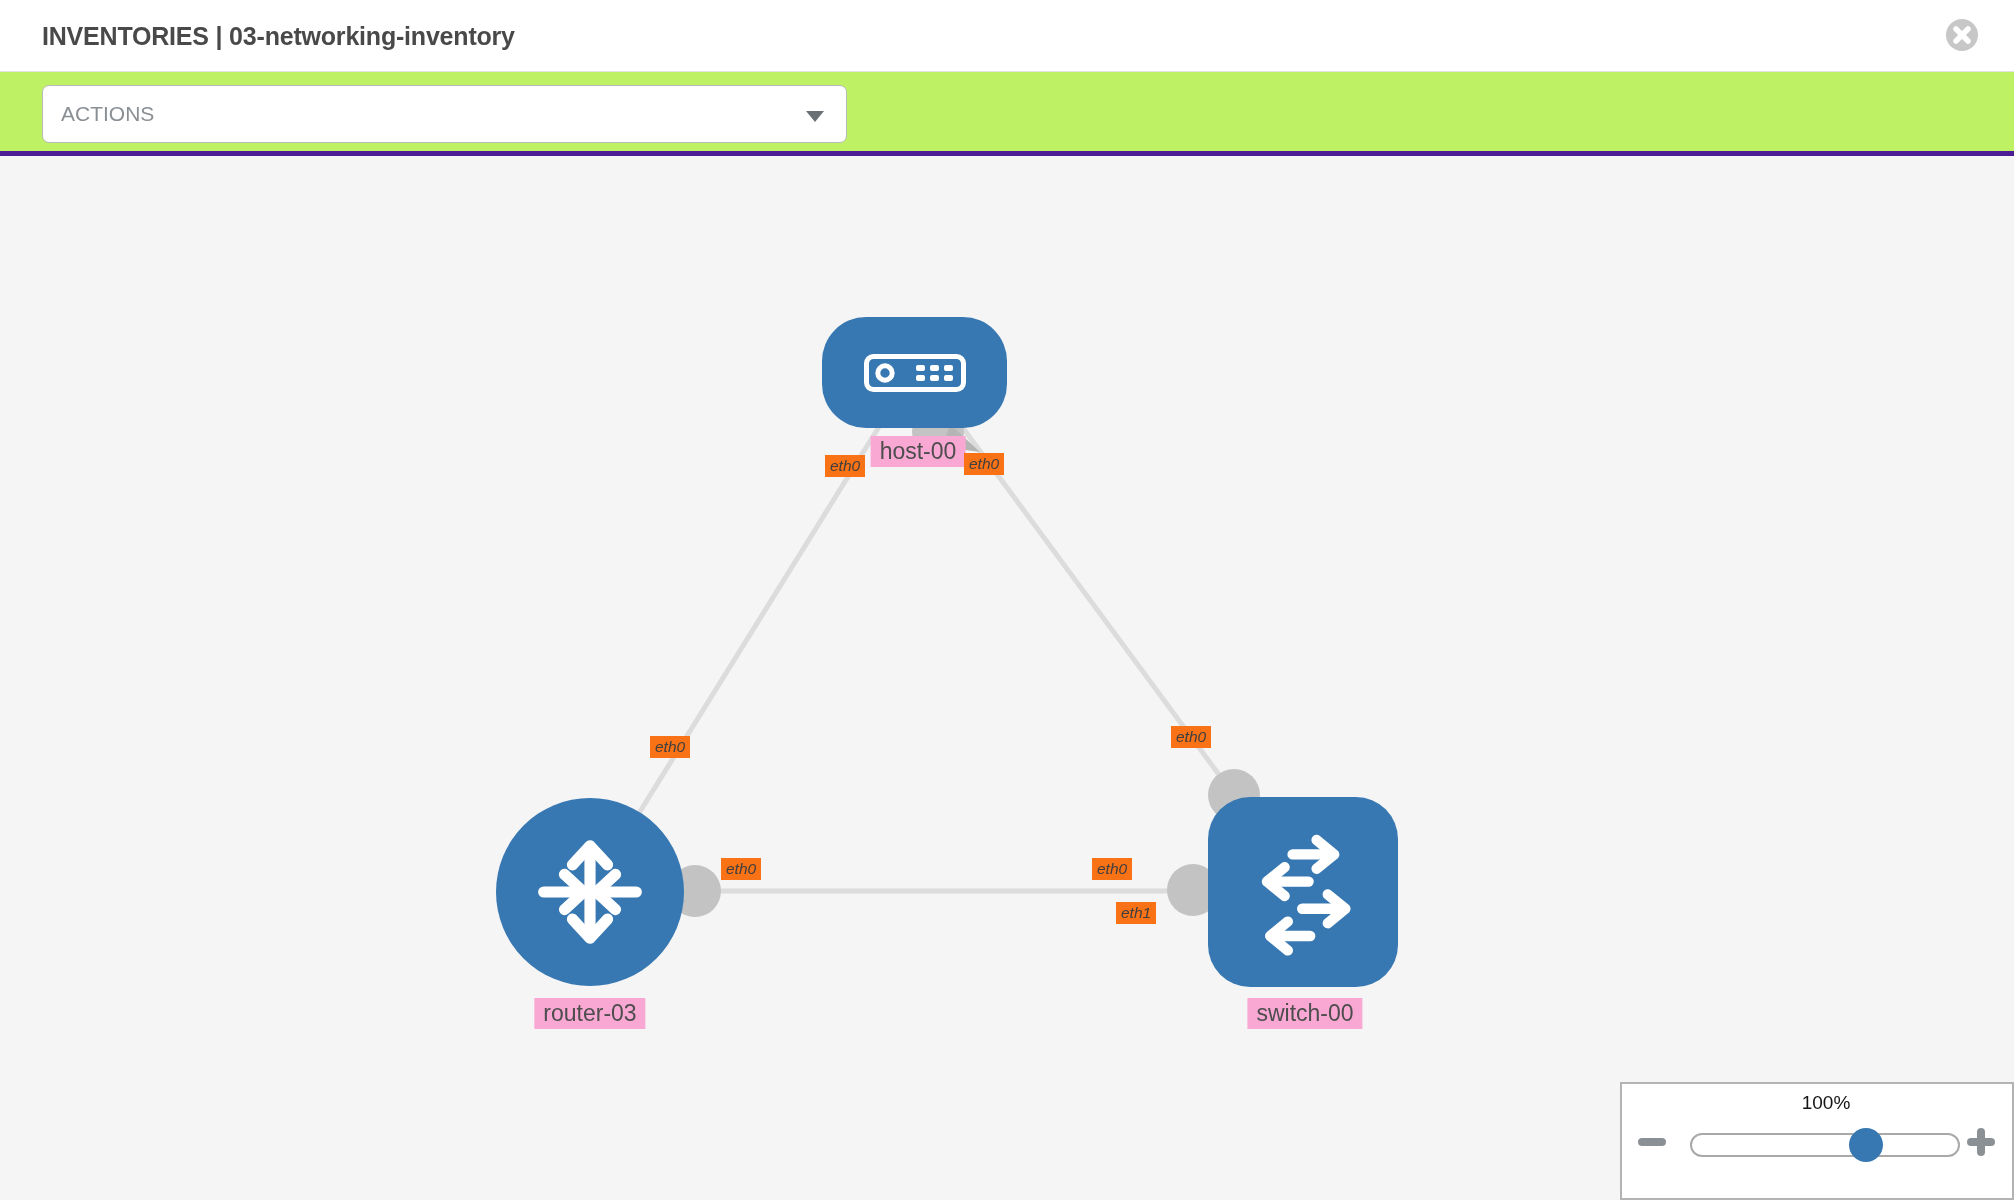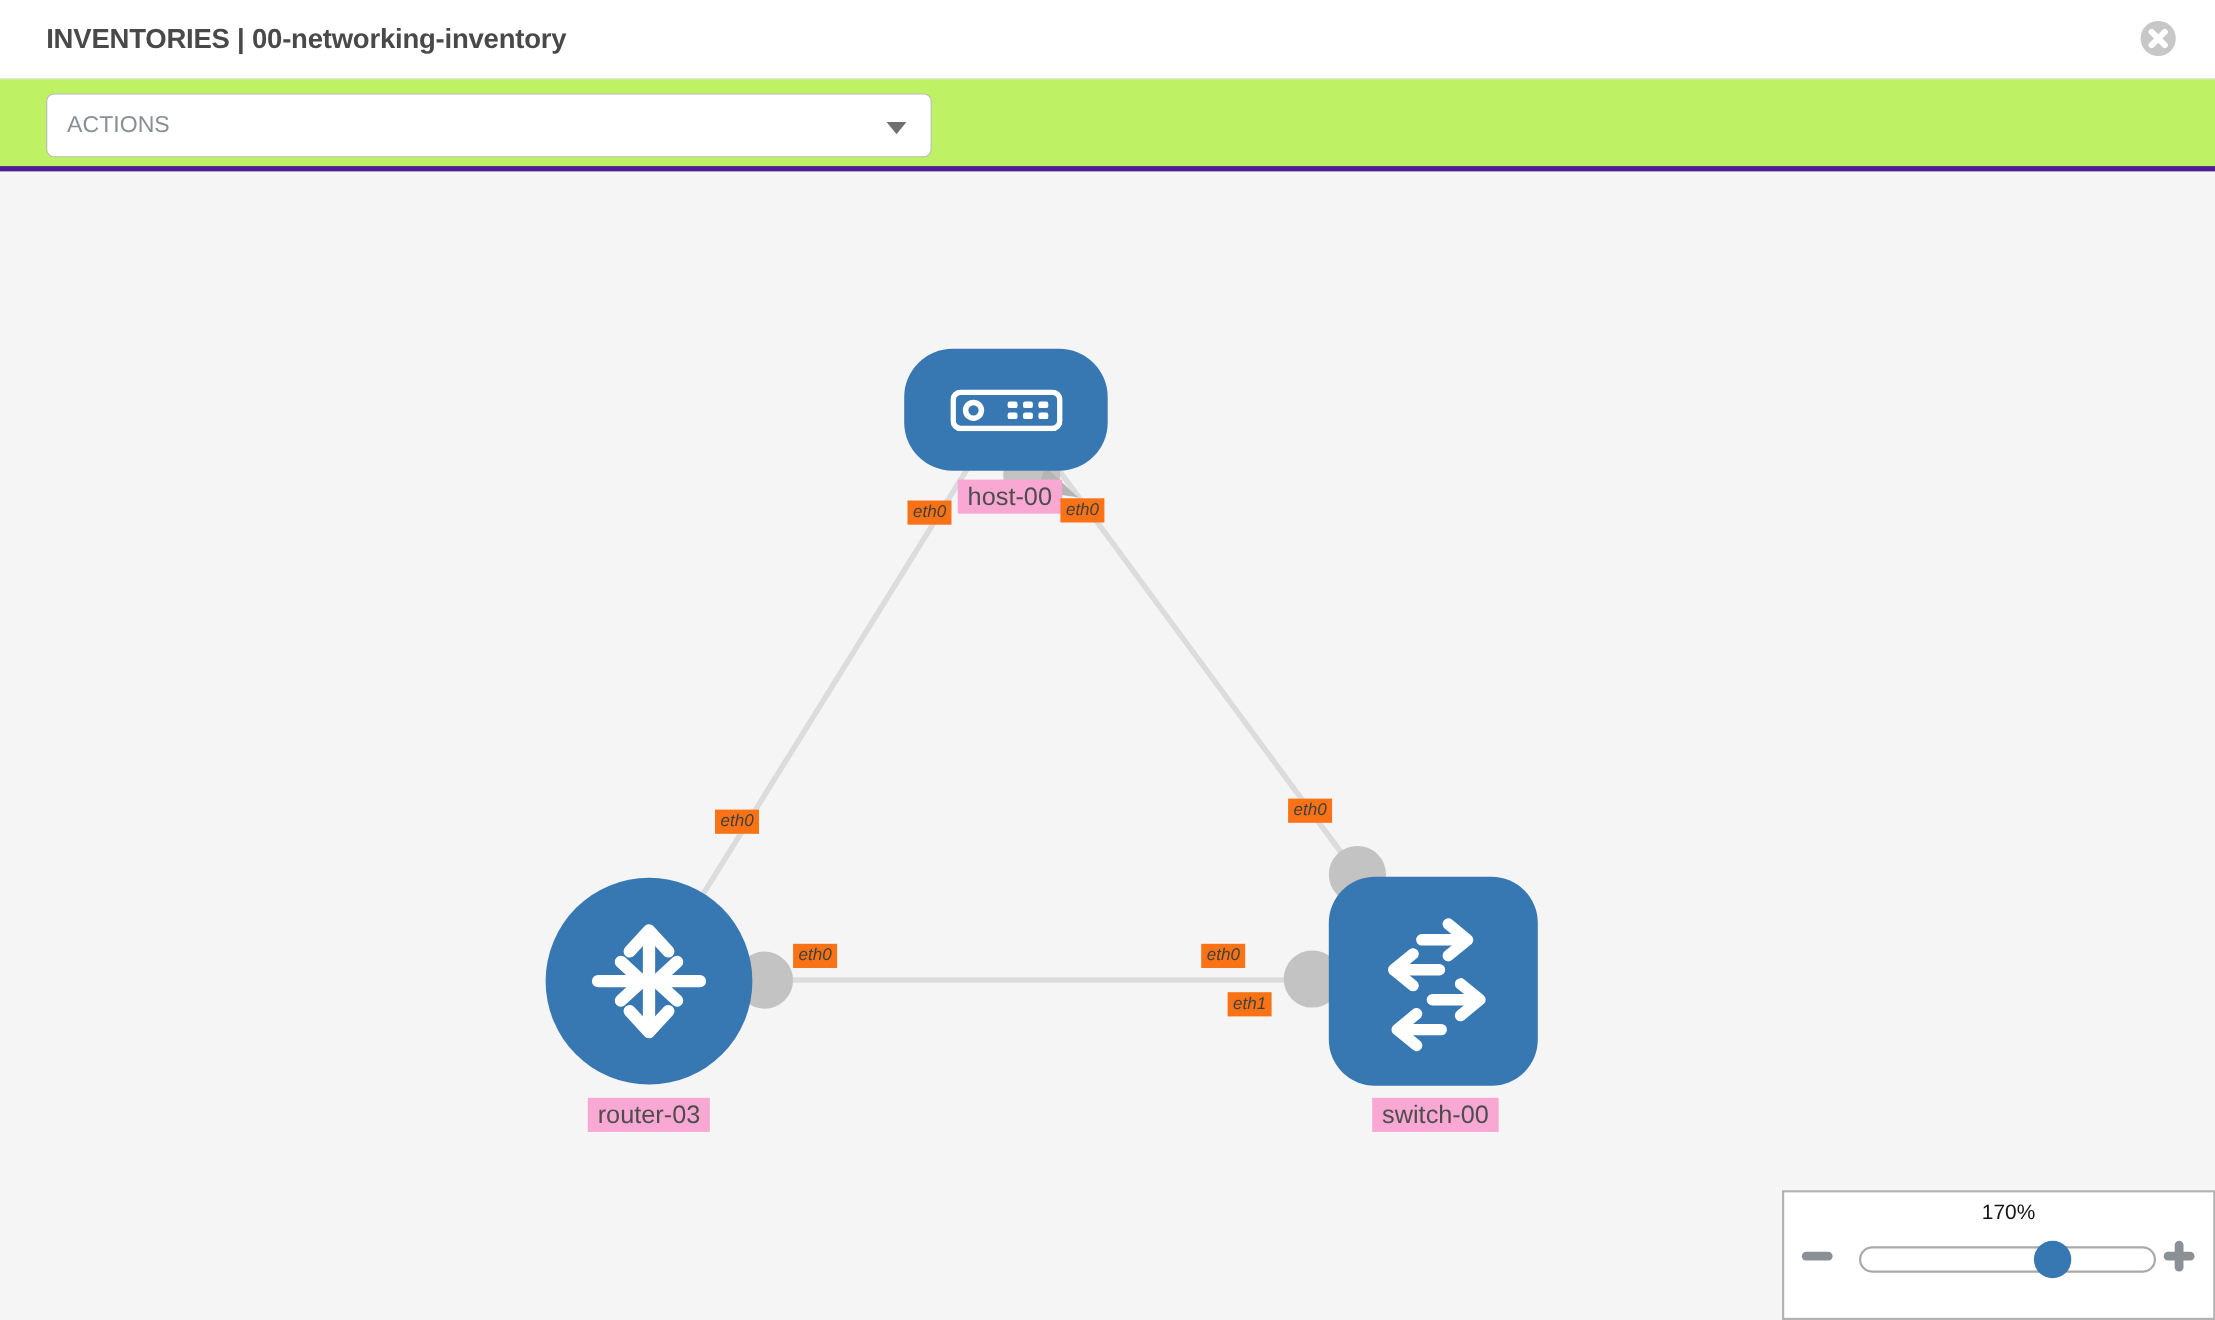--- a/index.html
+++ b/index.html
@@ -57,21 +57,21 @@
   .zoom-plus::after { content:""; position:absolute; left:11px; top:1px; width:8px; height:28px; border-radius:4px; background:#8b9095; }
   .zoom-track { position:absolute; left:68px; top:49px; width:270px; height:24px; background:#ffffff; border:2px solid #a9a9a9; border-radius:13px; cursor:pointer; }
   .zoom-thumb { position:absolute; left:227px; top:44px; width:34px; height:34px; border-radius:50%; background:#3878b2; cursor:pointer; }
 </style>
 </head>
 <body>
 
 <div class="screen">
 
   <div class="header">
-    <div class="page-title">INVENTORIES | 00-networking-inventory</div>
+    <div class="page-title">INVENTORIES | 03-networking-inventory</div>
     <div class="close-btn">
       <svg width="34" height="34" viewBox="0 0 34 34">
         <circle cx="17" cy="17" r="16" fill="#c7c7c7"></circle>
         <path d="M11 11 L23 23 M23 11 L11 23" stroke="#ffffff" stroke-width="5.5" stroke-linecap="round"></path>
       </svg>
     </div>
   </div>
 
   <div class="toolbar">
     <div class="select-box actions-box">
@@ -163,20 +163,20 @@
     <div class="eth-label eth-a">eth0</div>
     <div class="eth-label eth-b">eth0</div>
     <div class="eth-label eth-c">eth0</div>
     <div class="eth-label eth-d">eth0</div>
     <div class="eth-label eth-e">eth0</div>
     <div class="eth-label eth-f-back">eth0</div>
     <div class="eth-label eth-f-front">eth1</div>
   </div>
 
   <div class="zoom-panel">
-    <div class="zoom-level">170%</div>
+    <div class="zoom-level">100%</div>
     <div class="zoom-minus"></div>
     <div class="zoom-track"></div>
     <div class="zoom-thumb"></div>
     <div class="zoom-plus"></div>
   </div>
 
 </div>
 
 </body></html>

